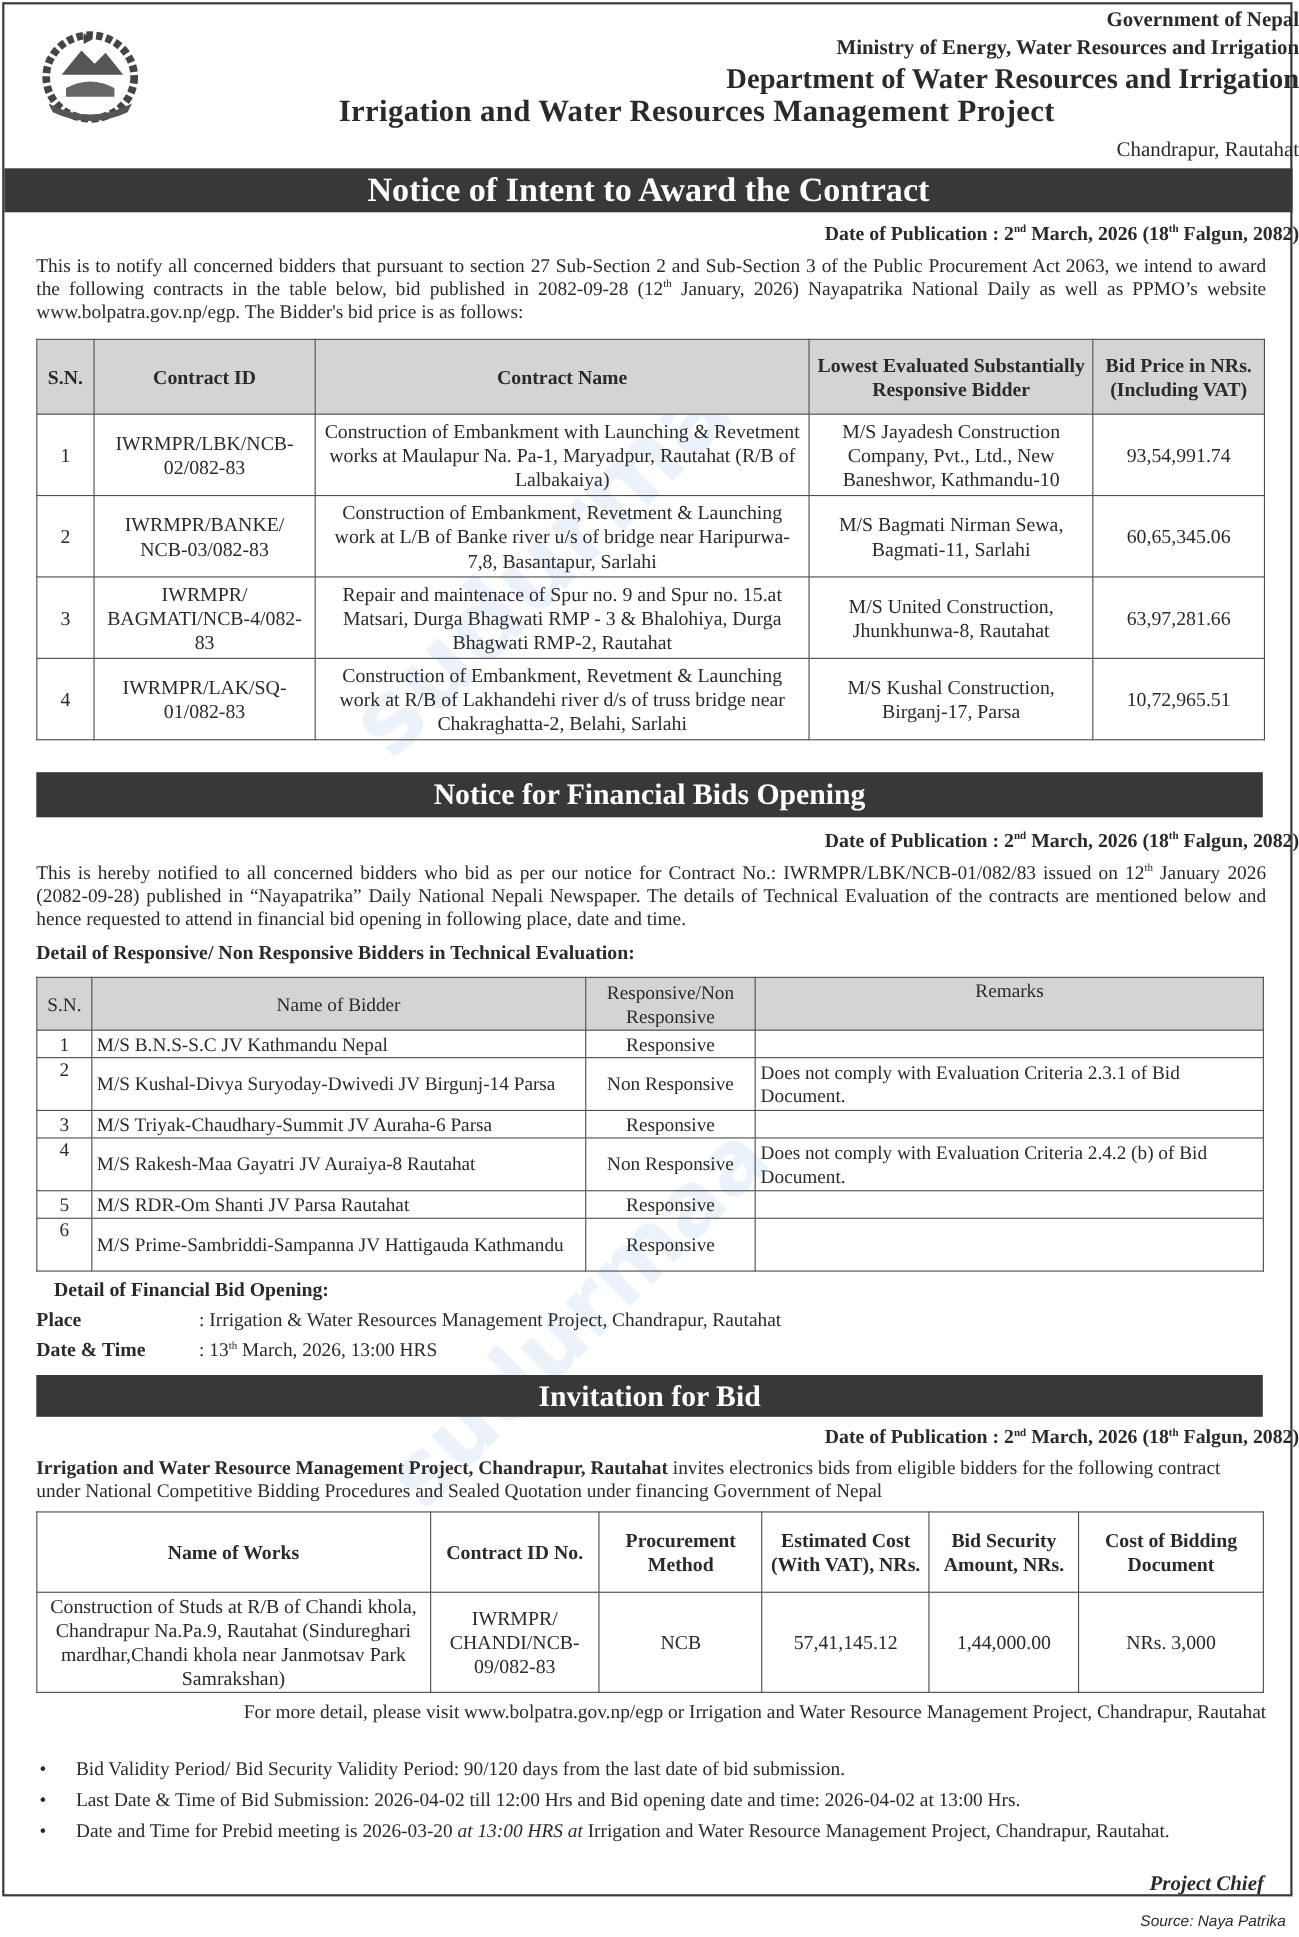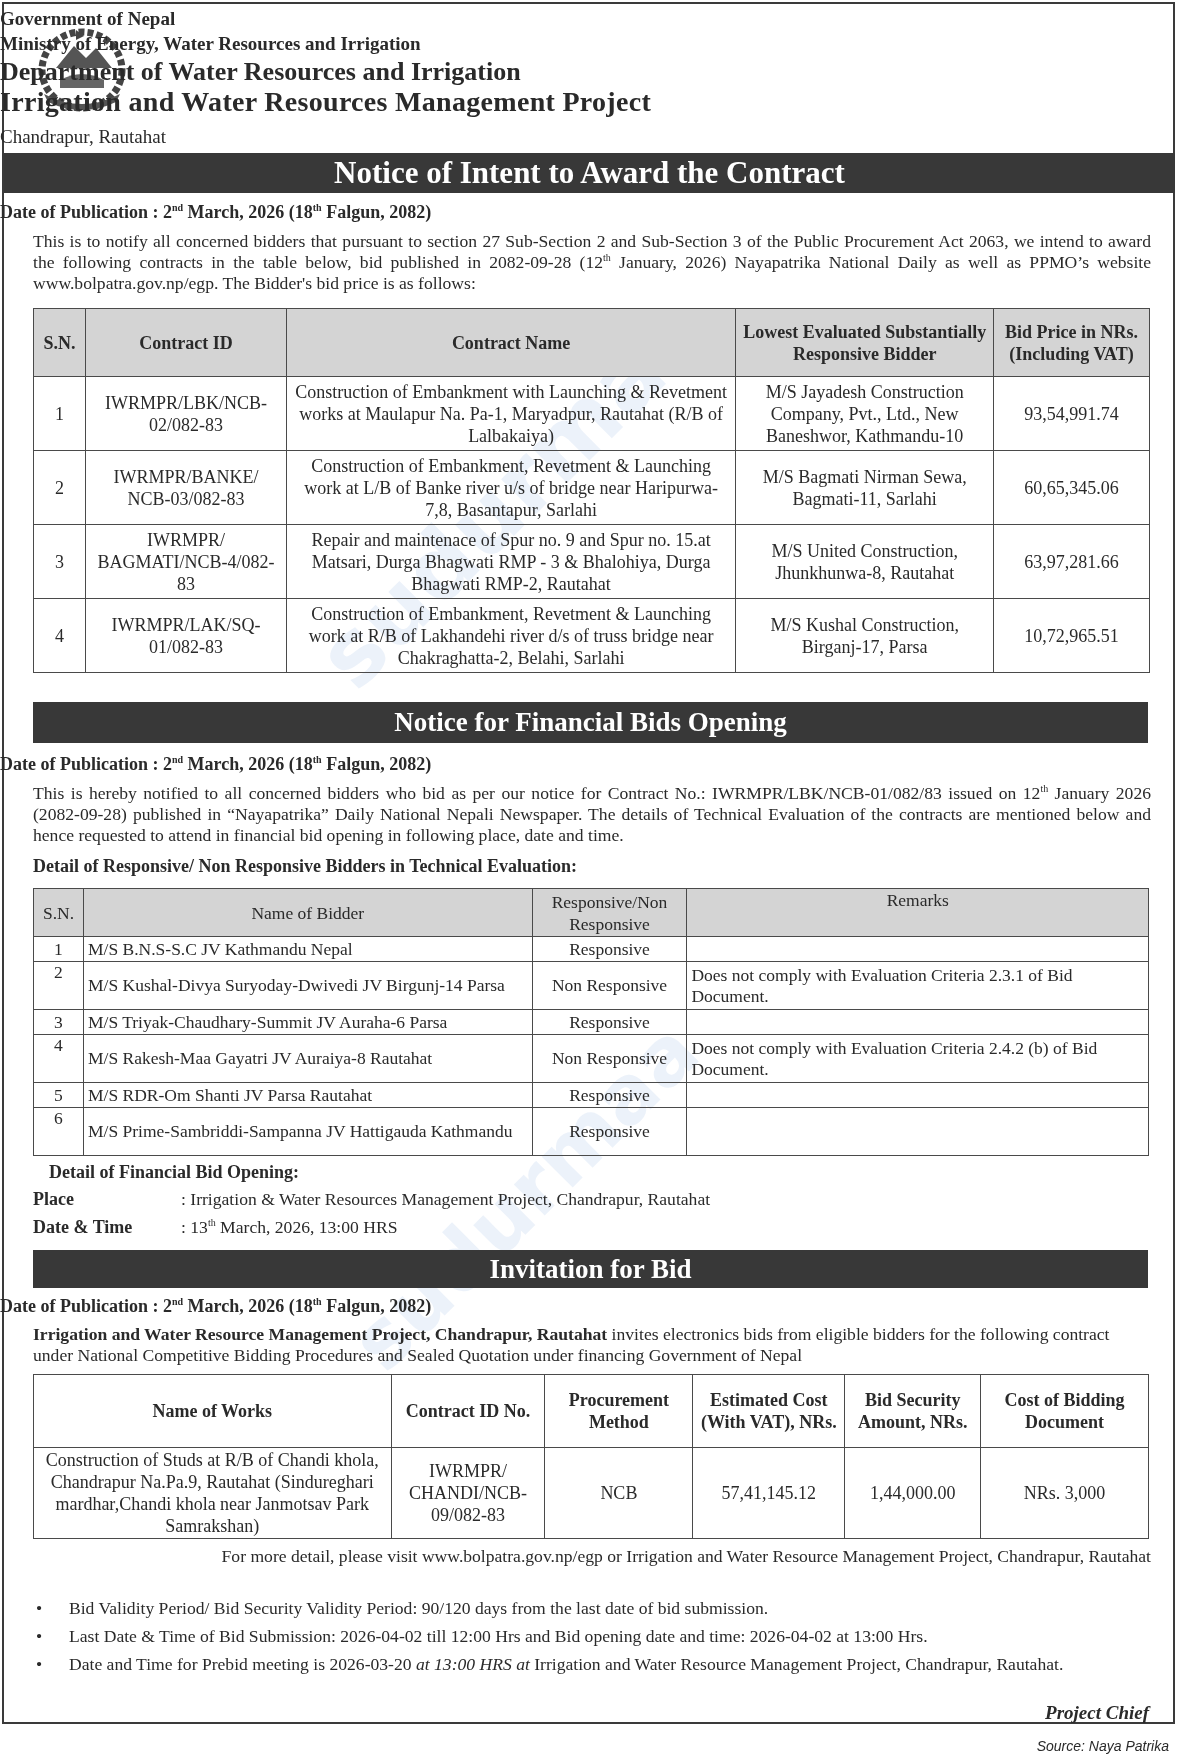--- a/index.html
+++ b/index.html
@@ -1,21 +1,21 @@
 <!DOCTYPE html>
 <html><head>
 <meta charset="utf-8">
 <style>
   html, body { margin:0; padding:0; background:#ffffff; }
   body { width:1181px; height:1761px; position:relative; overflow:hidden;
          font-family:"Liberation Serif","DejaVu Serif",serif; color:#2a2a2a; }
   .frame { position:absolute; left:2px; top:2px; width:1173px; height:1722px;
            border:2px solid #3a3a3a; box-sizing:border-box; }
   .abs { position:absolute; }
-  .center { text-align:left; }
+  .center { text-align:right; }
   .logo { position:absolute; left:26px; top:22px; width:112px; height:92px; }
   .h-gov { top:8px; left:0; width:1181px; font-size:19px; font-weight:bold; }
   .h-min { top:33px; left:0; width:1181px; font-size:19px; font-weight:bold; }
   .h-dept { top:57px; left:0; width:1181px; font-size:26px; font-weight:bold; }
   .h-proj { top:86px; left:0; width:959px; font-size:28px; font-weight:bold; letter-spacing:0.3px; }
   .h-loc { top:126px; left:0; width:1181px; font-size:19px; }
   .bar { position:absolute; background:#383838; color:#ffffff; font-weight:bold;
          text-align:center; box-sizing:border-box; }
   .bar1 { left:4px; top:153px; width:1171px; height:40px; font-size:31px; line-height:40px; }
   .bar2 { left:33px; top:702px; width:1115px; height:41px; font-size:27px; line-height:41px; }

